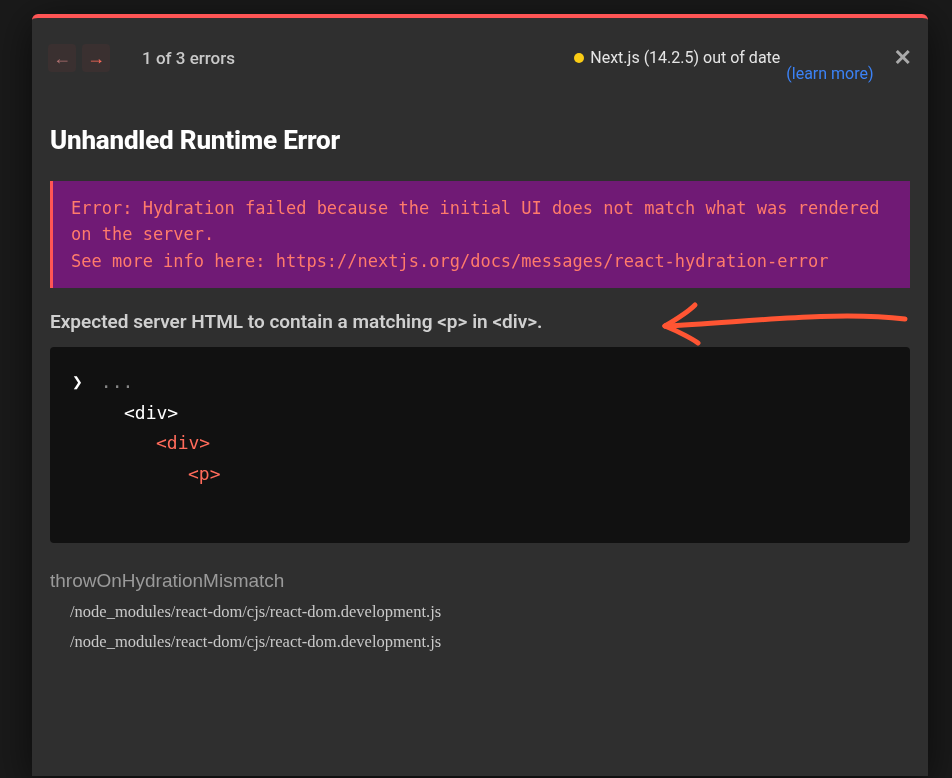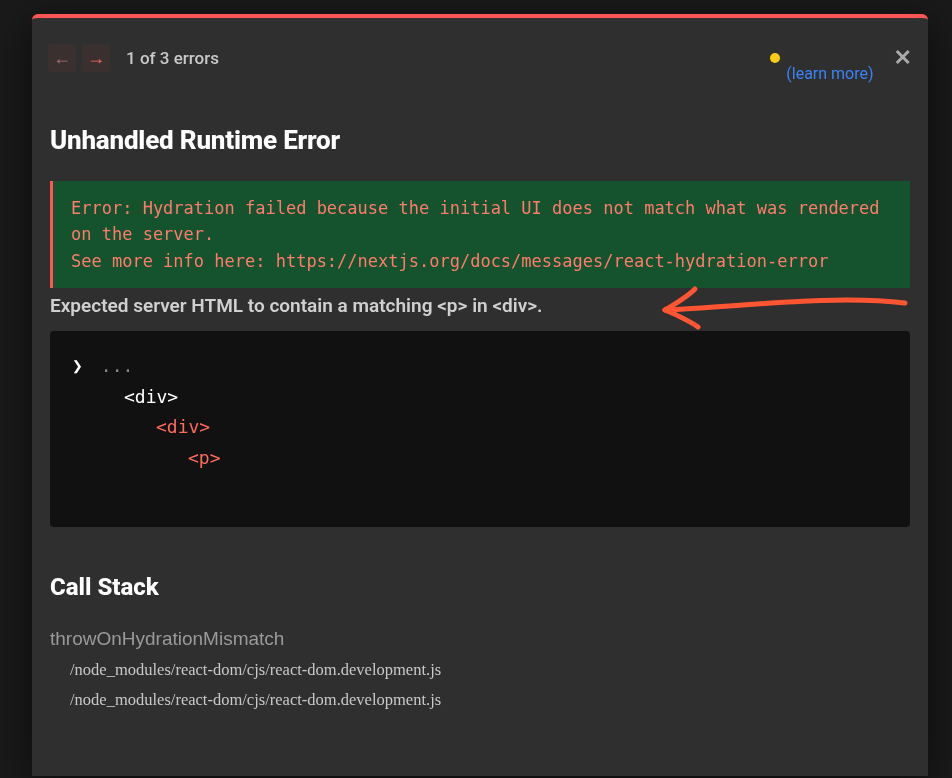--- a/index.html
+++ b/index.html
@@ -25,47 +25,47 @@
     width: 28px; height: 28px;
     display: flex; align-items: center; justify-content: center;
     background: #3a3030;
     border-radius: 4px;
     font-size: 18px;
     line-height: 1;
   }
   .nav-prev { color: #b07070; }
   .nav-next { color: #ff6b5b; }
   .counter {
-    margin-left: 10px;
+    margin-left: 26px;
     color: #c9c9c9;
     font-size: 17px;
     font-weight: 500;
   }
   .spacer { flex: 1; }
   .status-row { display: flex; align-items: center; gap: 6px; font-size: 16px; color: #e5e5e5; }
   .dot { width: 10px; height: 10px; background: #facc15; border-radius: 50%; display: inline-block; }
   .learn-link { color: #3b82f6; cursor: pointer; margin-top: 32px; }
   .close-x { margin-left: 14px; color: #aaa; font-size: 22px; font-weight: 600; cursor: pointer; }
 
   .content { padding: 10px 18px 0 18px; }
   h1.title { color: #fff; font-size: 26px; font-weight: 800; margin: 18px 0 26px 0; letter-spacing: -0.2px; }
 
   .error-box {
-    background: #14532d;
+    background: #701a75;
     border-left: 3px solid #ff5555;
     padding: 14px 18px;
     font-family: ui-monospace, SFMono-Regular, Menlo, Consolas, monospace;
     font-size: 17px;
     line-height: 1.55;
     color: #ff7b6b;
     white-space: pre-wrap;
     word-break: break-word;
   }
 
-  .expected-row { position: relative; margin: 6px 0 14px 0; }
+  .expected-row { position: relative; margin: 22px 0 14px 0; }
   .expected-text { color: #d0d0d0; font-size: 19px; font-weight: 600; }
   .arrow-svg { position: absolute; left: 560px; top: -14px; }
 
   .code-box {
     background: #111;
     border-radius: 4px;
     padding: 20px 22px 54px 22px;
     font-family: ui-monospace, SFMono-Regular, Menlo, Consolas, monospace;
     font-size: 18px;
     line-height: 1.7;
@@ -97,20 +97,21 @@
     <div class="nav-btn nav-prev">
       <span>←</span>
     </div>
     <div class="nav-btn nav-next">
       <span>→</span>
     </div>
     <div class="counter">1 of 3 errors</div>
     <div class="spacer"></div>
     <div class="status-row">
       <span class="dot"></span>
+      <span>Next.js (14.2.5) out of date</span>
       <span class="learn-link">(learn more)</span>
     </div>
     <div class="close-x">
       <span>✕</span>
     </div>
   </div>
 
   <div class="content">
     <h1 class="title">Unhandled Runtime Error</h1>
 
@@ -129,21 +130,20 @@
     <div class="code-box">
       <div>
         <span class="chev">❯</span>
         <span class="dots">...</span>
       </div>
       <div class="ind1 tag-white">&lt;div&gt;</div>
       <div class="ind2 tag-red">&lt;div&gt;</div>
       <div class="ind3 tag-red">&lt;p&gt;</div>
     </div>
 
-    <h2 class="stack-title">Call Stack</h2>
 
     <div>
       <div class="frame-fn">throwOnHydrationMismatch</div>
       <div class="frame-path">/node_modules/react-dom/cjs/react-dom.development.js</div>
     </div>
     <div>
       <div class="frame-path">/node_modules/react-dom/cjs/react-dom.development.js</div>
     </div>
   </div>
 

